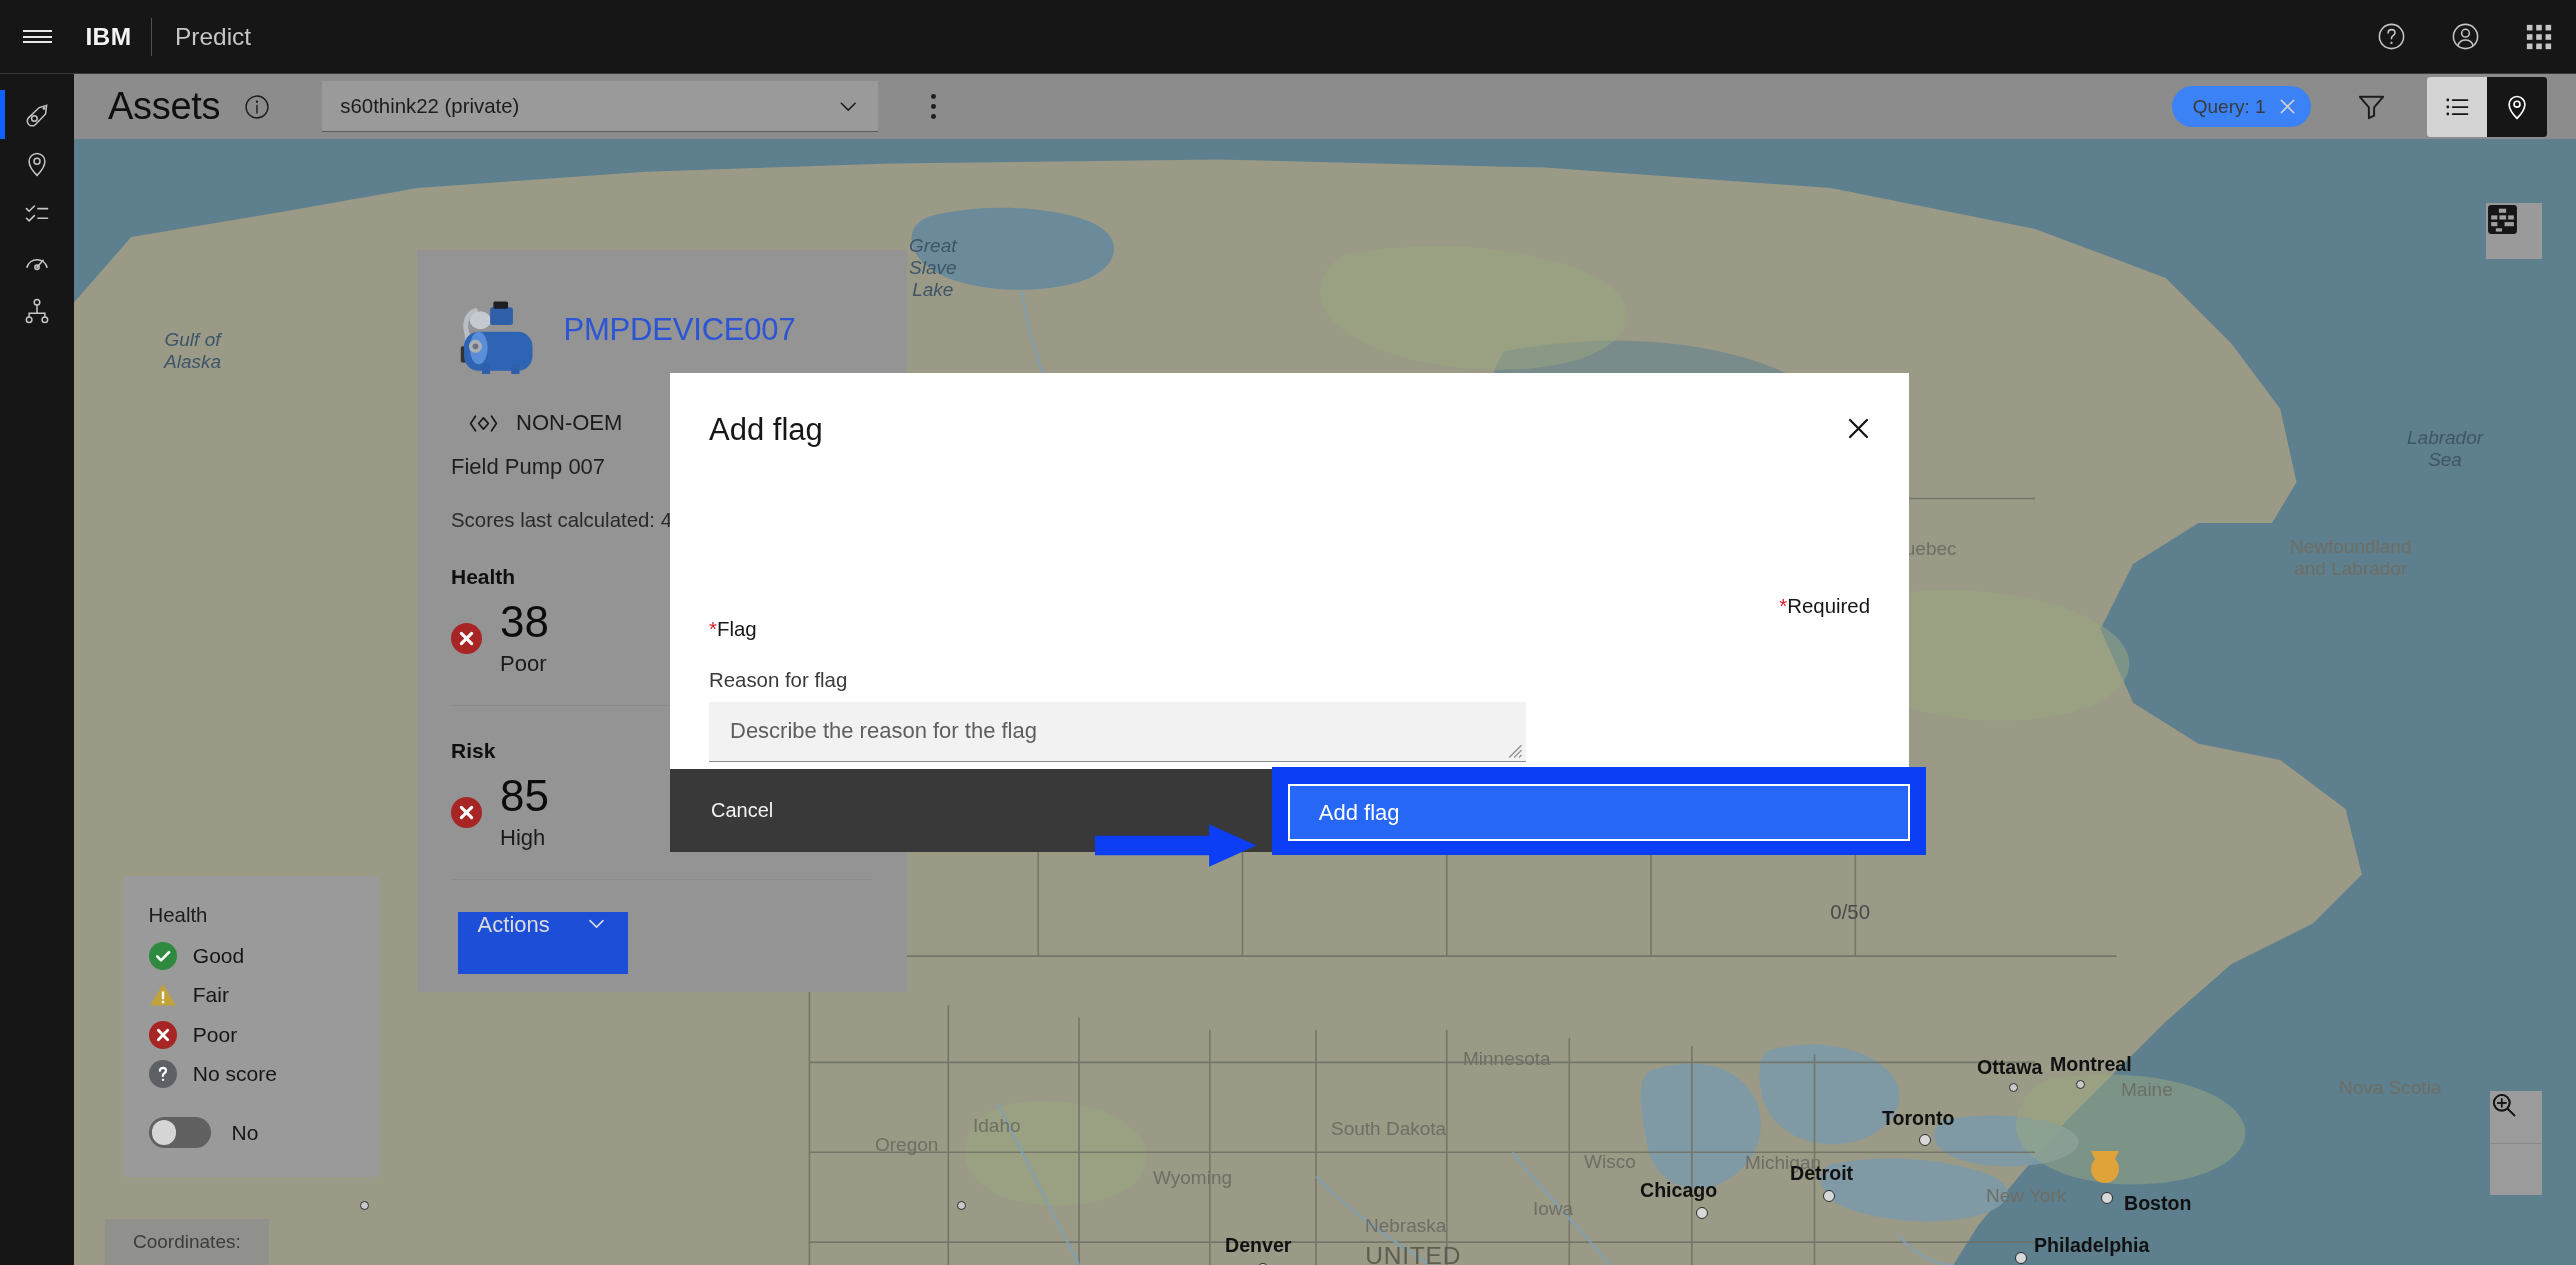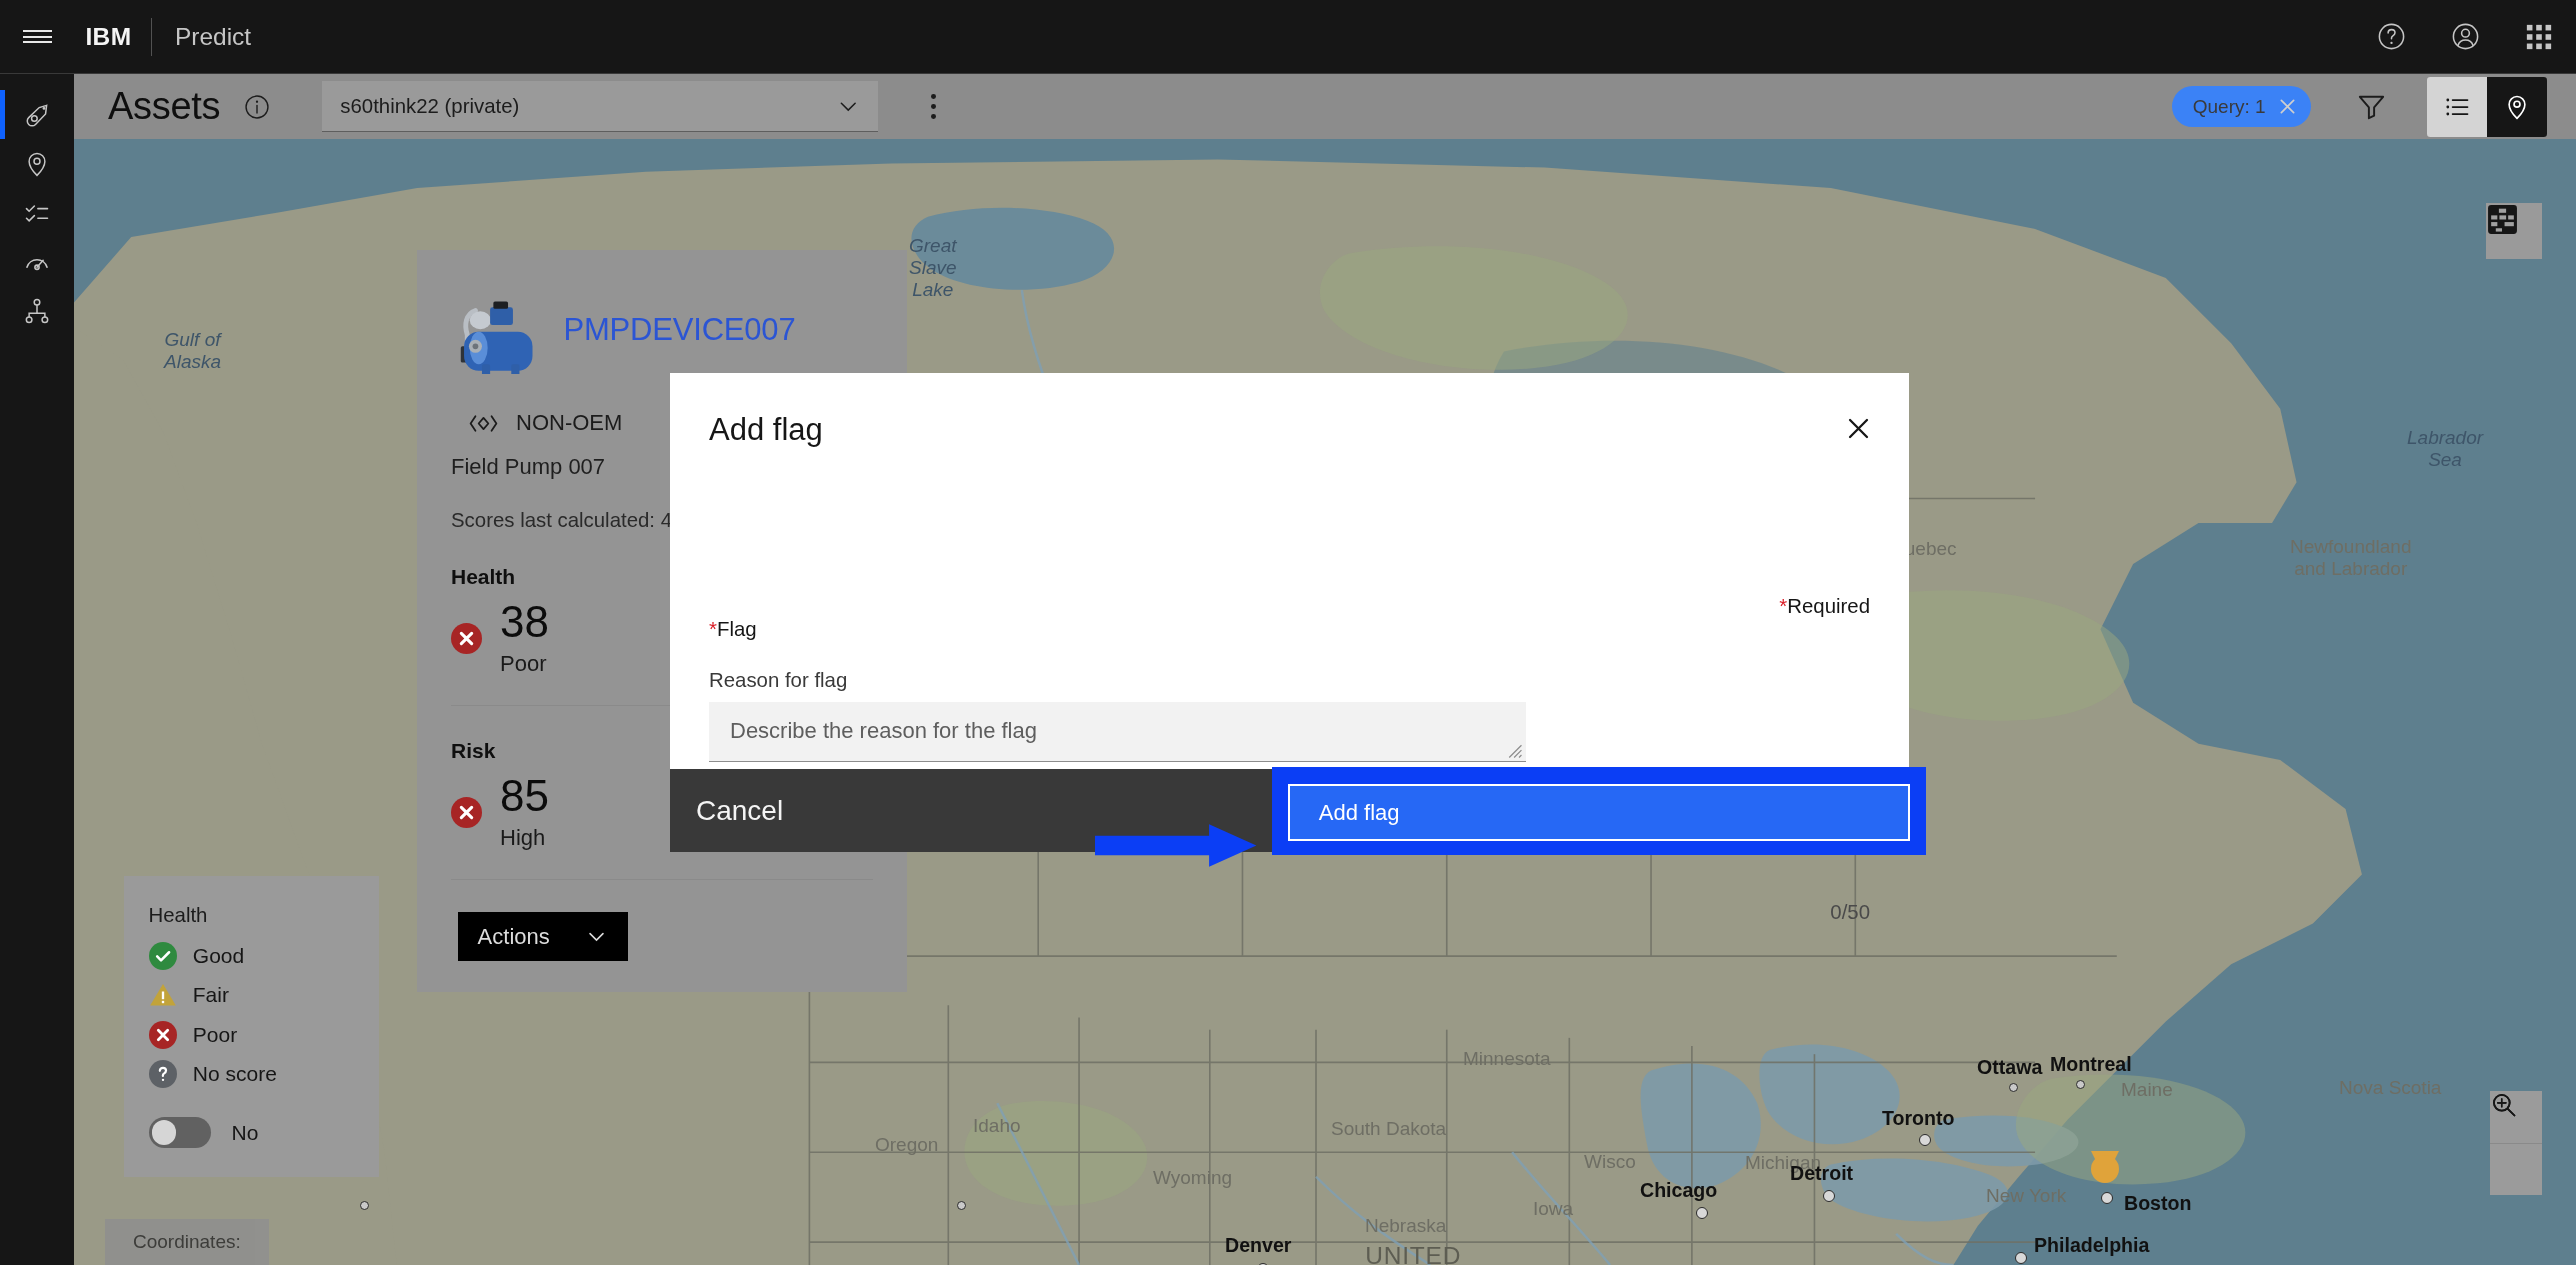--- a/index.html
+++ b/index.html
@@ -198,21 +198,21 @@
   .ac-metric{ padding:33px 0 0 34px; }
   .ac-metric-label{ font-size:21px; color:#0f0f0f; font-weight:bold; }
   .ac-metric-row{ display:flex; align-items:center; margin-top:11.4px; }
   .ac-metric-ico{ width:31px; height:31px; border-radius:50%; background:#a72525; position:relative; flex:0 0 31px;}
   .ac-metric-vals{ margin-left:18px; }
   .ac-metric-num{ font-size:44px; color:#0c0c0c; line-height:1.0; font-weight:300;}
   .ac-metric-word{ font-size:22px; color:#1a1a1a; margin-top:6.5px; }
   .ac-divider{ height:0.8px; background:#8a8a8a; margin:28px 34px 0 34px; }
   .ac-actions{ padding:33px 0 0 41px; }
   .actions-btn{
-    width:170px; height:49px; background:#000000; display:flex; align-items:center;
+    width:170px; height:62px; background:#1d4ed8; display:flex; 
     padding:0 19.6px; cursor:pointer;
   }
   .actions-btn-label{ font-size:22px; color:#dcdcdc; }
   .actions-btn-chev{ margin-left:auto; display:flex; }
   .modal{
     position:absolute; left:670px; top:373px; width:1239px; height:396px;
     background:#ffffff; z-index:80;
   }
   .modal-title{
     font-size:31px; color:#161616; padding:39px 0 0 39px; font-weight:400;
@@ -246,21 +246,21 @@
   }
   .textarea-ph{ font-size:22px; color:#5e5e5e; }
   .resize-grip{
     position:absolute; right:3.3px; bottom:2.5px; width:14.7px; height:14.7px;
   }
   .modal-footer{
     position:absolute; left:670px; top:769px; width:1239px; height:83px;
     background:#393939; display:flex; align-items:center; z-index:80;
   }
   .footer-cancel{
-    font-size:28px; color:#f4f4f4; padding-left:26px; cursor:pointer;
+    font-size:20px; color:#f4f4f4; padding-left:41px; cursor:pointer;
   }
 
   
   .hl-outer{
     position:absolute; left:1272px; top:767px; width:654px; height:88px;
     border:6.5px solid #0b3ef5; background:#0b3ef5; z-index:90;
   }
   .hl-inner{
     position:absolute; left:9.8px; top:11.4px; right:9.8px; bottom:8.2px;
     border:2.5px solid #ffffff; background:#2668f5; display:flex; align-items:center;

